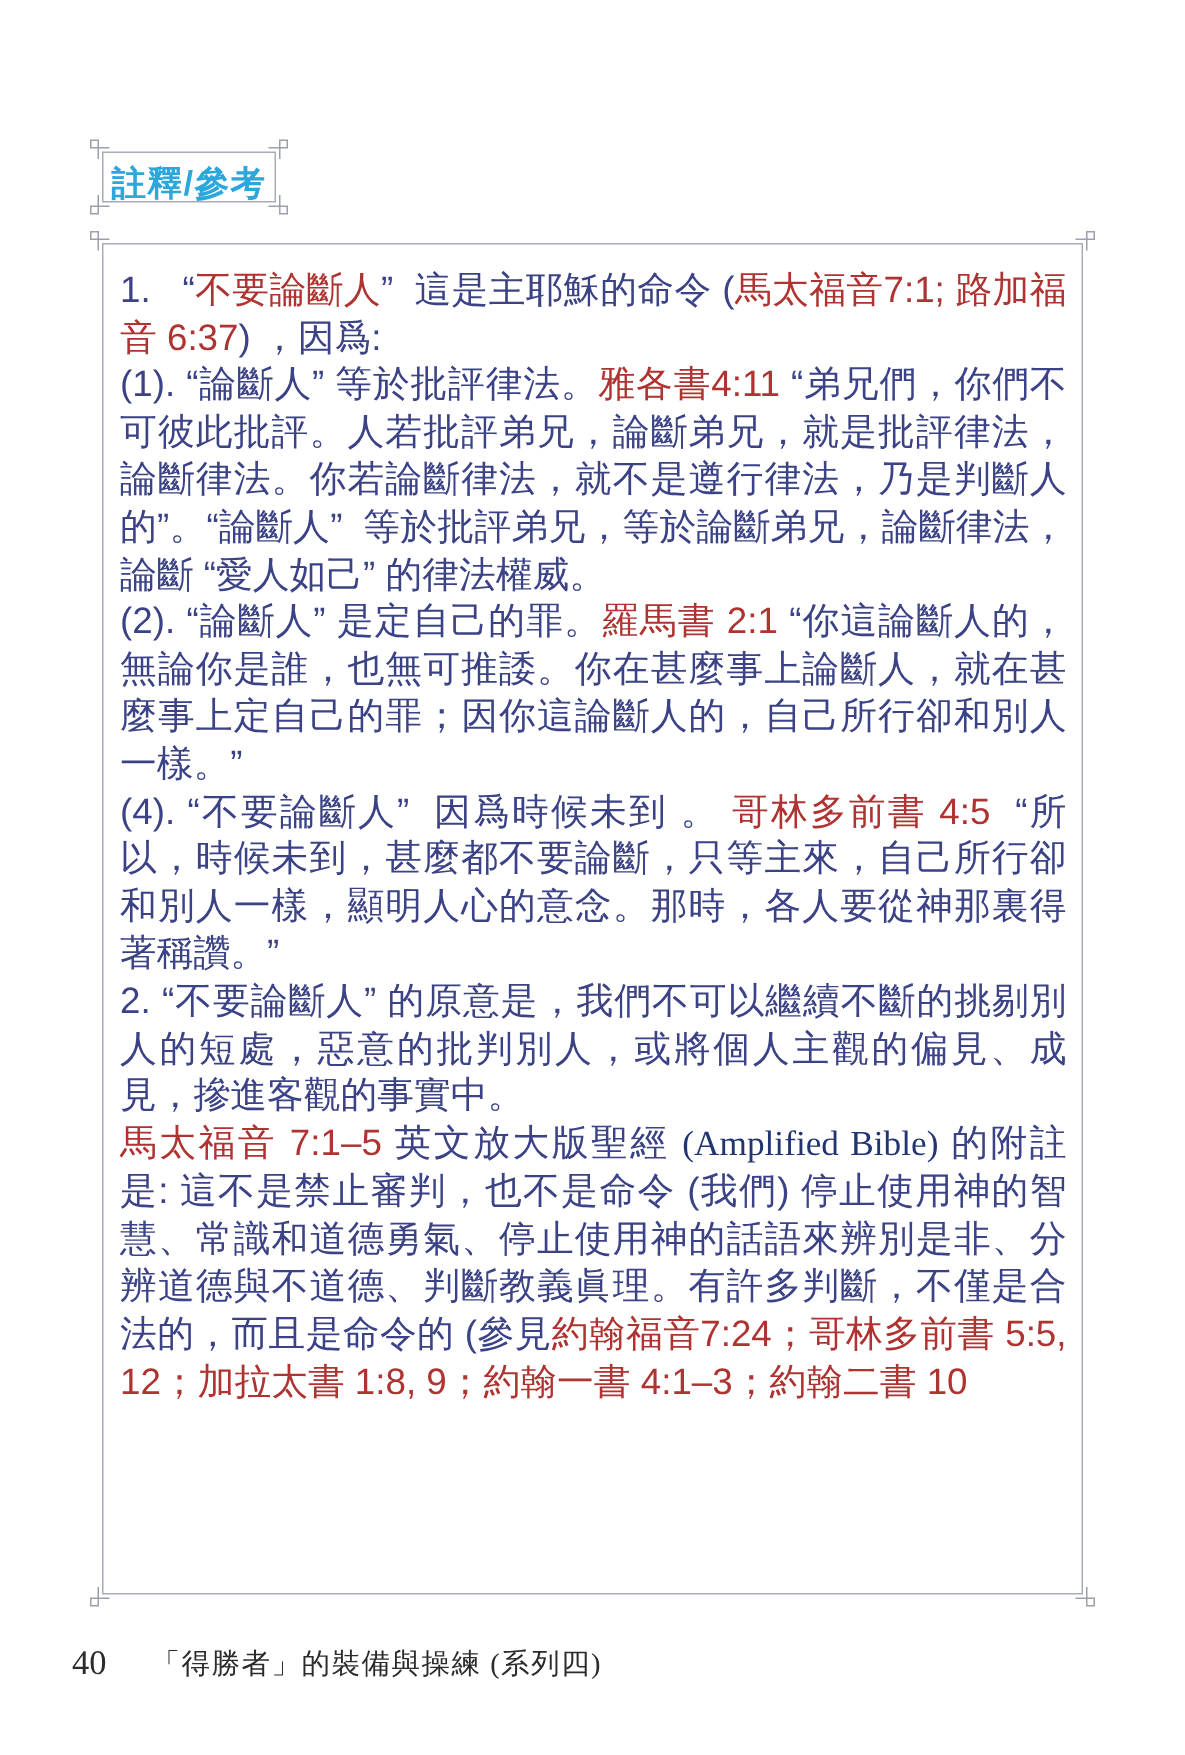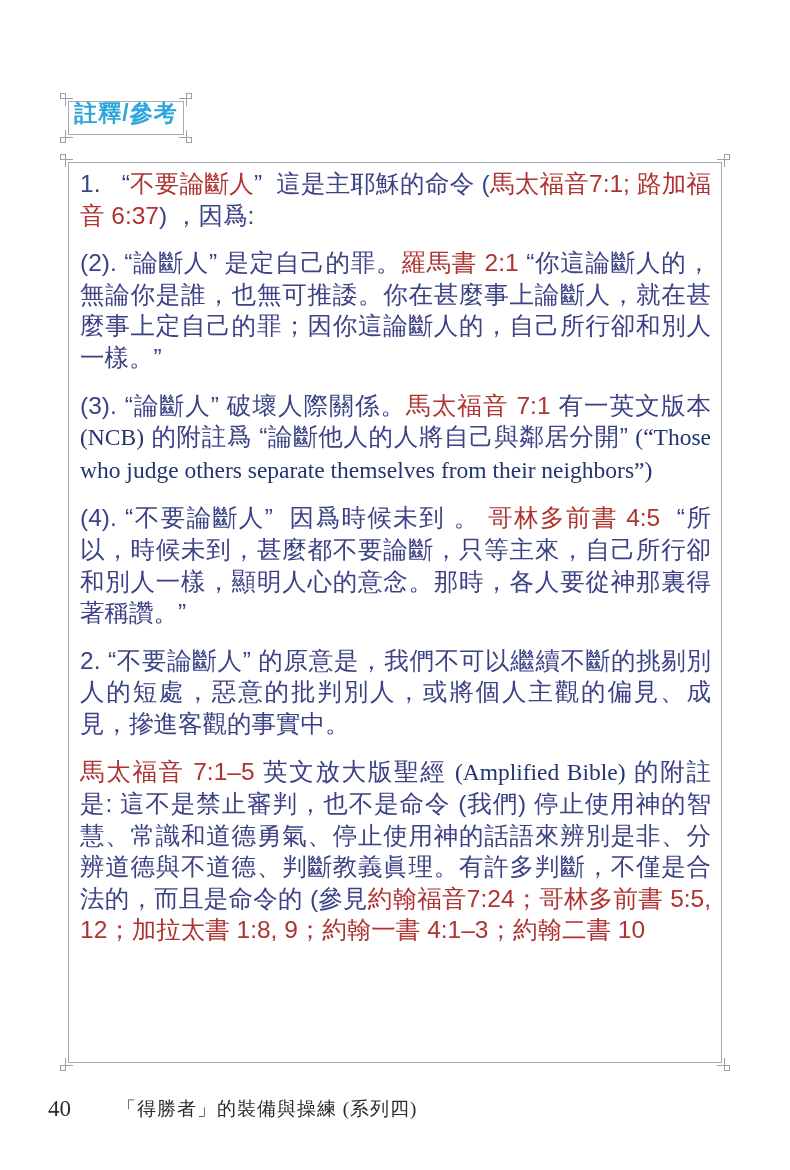--- a/index.html
+++ b/index.html
@@ -15,50 +15,50 @@
   .orn .ln { position:absolute; left:5px; top:5px; width:7px; height:7px; border-left:1px solid #9ba0aa; border-top:1px solid #9ba0aa; }
   .orn.tl { left:-9px; top:-9px; }
   .orn.tr { right:-9px; top:-9px; transform:scaleX(-1); }
   .orn.bl { left:-9px; bottom:-9px; transform:scaleY(-1); }
   .orn.br { right:-9px; bottom:-9px; transform:scale(-1,-1); }
 
   
   .badge {
     position:absolute; left:68px; top:101px; width:116px; height:34px;
     border:1px solid #a8acb5; box-sizing:border-box;
-    display:flex; align-items:flex-start; justify-content:center;
+    display:flex; align-items:flex-end; justify-content:center;
   }
   .badge-label {
     color:#2ba7db; font-size:23px; font-weight:bold; letter-spacing:1px;
     line-height:1;
   }
 
   
   .content-box {
     position:absolute; left:68px; top:162px; width:654px; height:901px;
     border:1px solid #a8acb5; box-sizing:border-box;
-    padding:5px 10px 0 11px;
+    padding:15px 10px 0 11px;
   }
   .doc-body { width:100%; }
   .para {
     margin:0; color:#3b4286; font-size:24.5px; line-height:31.6px;
     text-align:justify; white-space:pre-wrap; word-break:break-all;
   }
-  .para.gap { margin-top:16px; }
+  .para.gap { }
   .para .red   { color:#ae3331; }
   .para .en    { font-family:"Liberation Serif", serif; color:#223471; font-size:23.5px; }
 
   
   .footer {
     position:absolute; left:48px; top:1096px; width:700px;
     display:flex; align-items:center;
     font-family:"Liberation Serif", serif; color:#2b2b2b;
   }
   .page-number { font-size:23px; }
-  .footer-title { font-size:19px; margin-left:46px; letter-spacing:1px; }
+  .footer-title { font-size:19px; margin-left:30px; letter-spacing:1px; }
 </style>
 </head>
 <body>
 
 <div class="page">
 
   <div class="badge">
     <span class="orn tl">
         <i class="sq"></i>
         <i class="ln"></i>
@@ -90,22 +90,22 @@
     <span class="orn bl">
         <i class="sq"></i>
         <i class="ln"></i>
       </span>
     <span class="orn br">
         <i class="sq"></i>
         <i class="ln"></i>
       </span>
     <div class="doc-body">
         <p class="para"><span>1.   “</span><span class="red">不要論斷人</span><span>”  這是主耶穌的命令 (</span><span class="red">馬太福音7:1; 路加福音 6:37</span><span>) ，因爲:</span></p>
+        <p class="para"><span>(1). “論斷人” 等於批評律法。</span><span class="red">雅各書4:11</span><span> “弟兄們，你們不可彼此批評。人若批評弟兄，論斷弟兄，就是批評律法，論斷律法。你若論斷律法，就不是遵行律法，乃是判斷人的”。“論斷人”  等於批評弟兄，等於論斷弟兄，論斷律法，論斷 “愛人如己” 的律法權威。</span></p>
         <p class="para gap"><span>(2). “論斷人” 是定自己的罪。</span><span class="red">羅馬書 2:1</span><span> “你這論斷人的，無論你是誰，也無可推諉。你在甚麼事上論斷人，就在甚麼事上定自己的罪；因你這論斷人的，自己所行卻和別人一樣。”</span></p>
-        <p class="para gap"><span>(3). “論斷人” 破壞人際關係。</span><span class="red">馬太福音 7:1</span><span> 有一英文版本 </span><span class="en">(NCB)</span><span> 的附註爲 “論斷他人的人將自己與鄰居分開” </span><span class="en">(“Those who judge others separate themselves from their neighbors”)</span></p>
         <p class="para gap"><span>(4). “不要論斷人”  因爲時候未到 。 </span><span class="red">哥林多前書 4:5</span><span>  “所以，時候未到，甚麼都不要論斷，只等主來，自己所行卻和別人一樣，顯明人心的意念。那時，各人要從神那裏得著稱讚。”</span></p>
         <p class="para gap"><span>2. “不要論斷人” 的原意是，我們不可以繼續不斷的挑剔別人的短處，惡意的批判別人，或將個人主觀的偏見、成見，摻進客觀的事實中。</span></p>
         <p class="para gap"><span class="red">馬太福音 7:1–5</span><span> 英文放大版聖經 </span><span class="en">(Amplified Bible)</span><span> 的附註是: 這不是禁止審判，也不是命令 (我們) 停止使用神的智慧、常識和道德勇氣、停止使用神的話語來辨別是非、分辨道德與不道德、判斷教義眞理。有許多判斷，不僅是合法的，而且是命令的 (參見</span><span class="red">約翰福音7:24；哥林多前書 5:5, 12；加拉太書 1:8, 9；約翰一書 4:1–3；約翰二書 10</span></p>
       </div>
   </div>
 
   <div class="footer">
     <span class="page-number">40</span>
     <span class="footer-title">「得勝者」的裝備與操練 (系列四)</span>
   </div>

